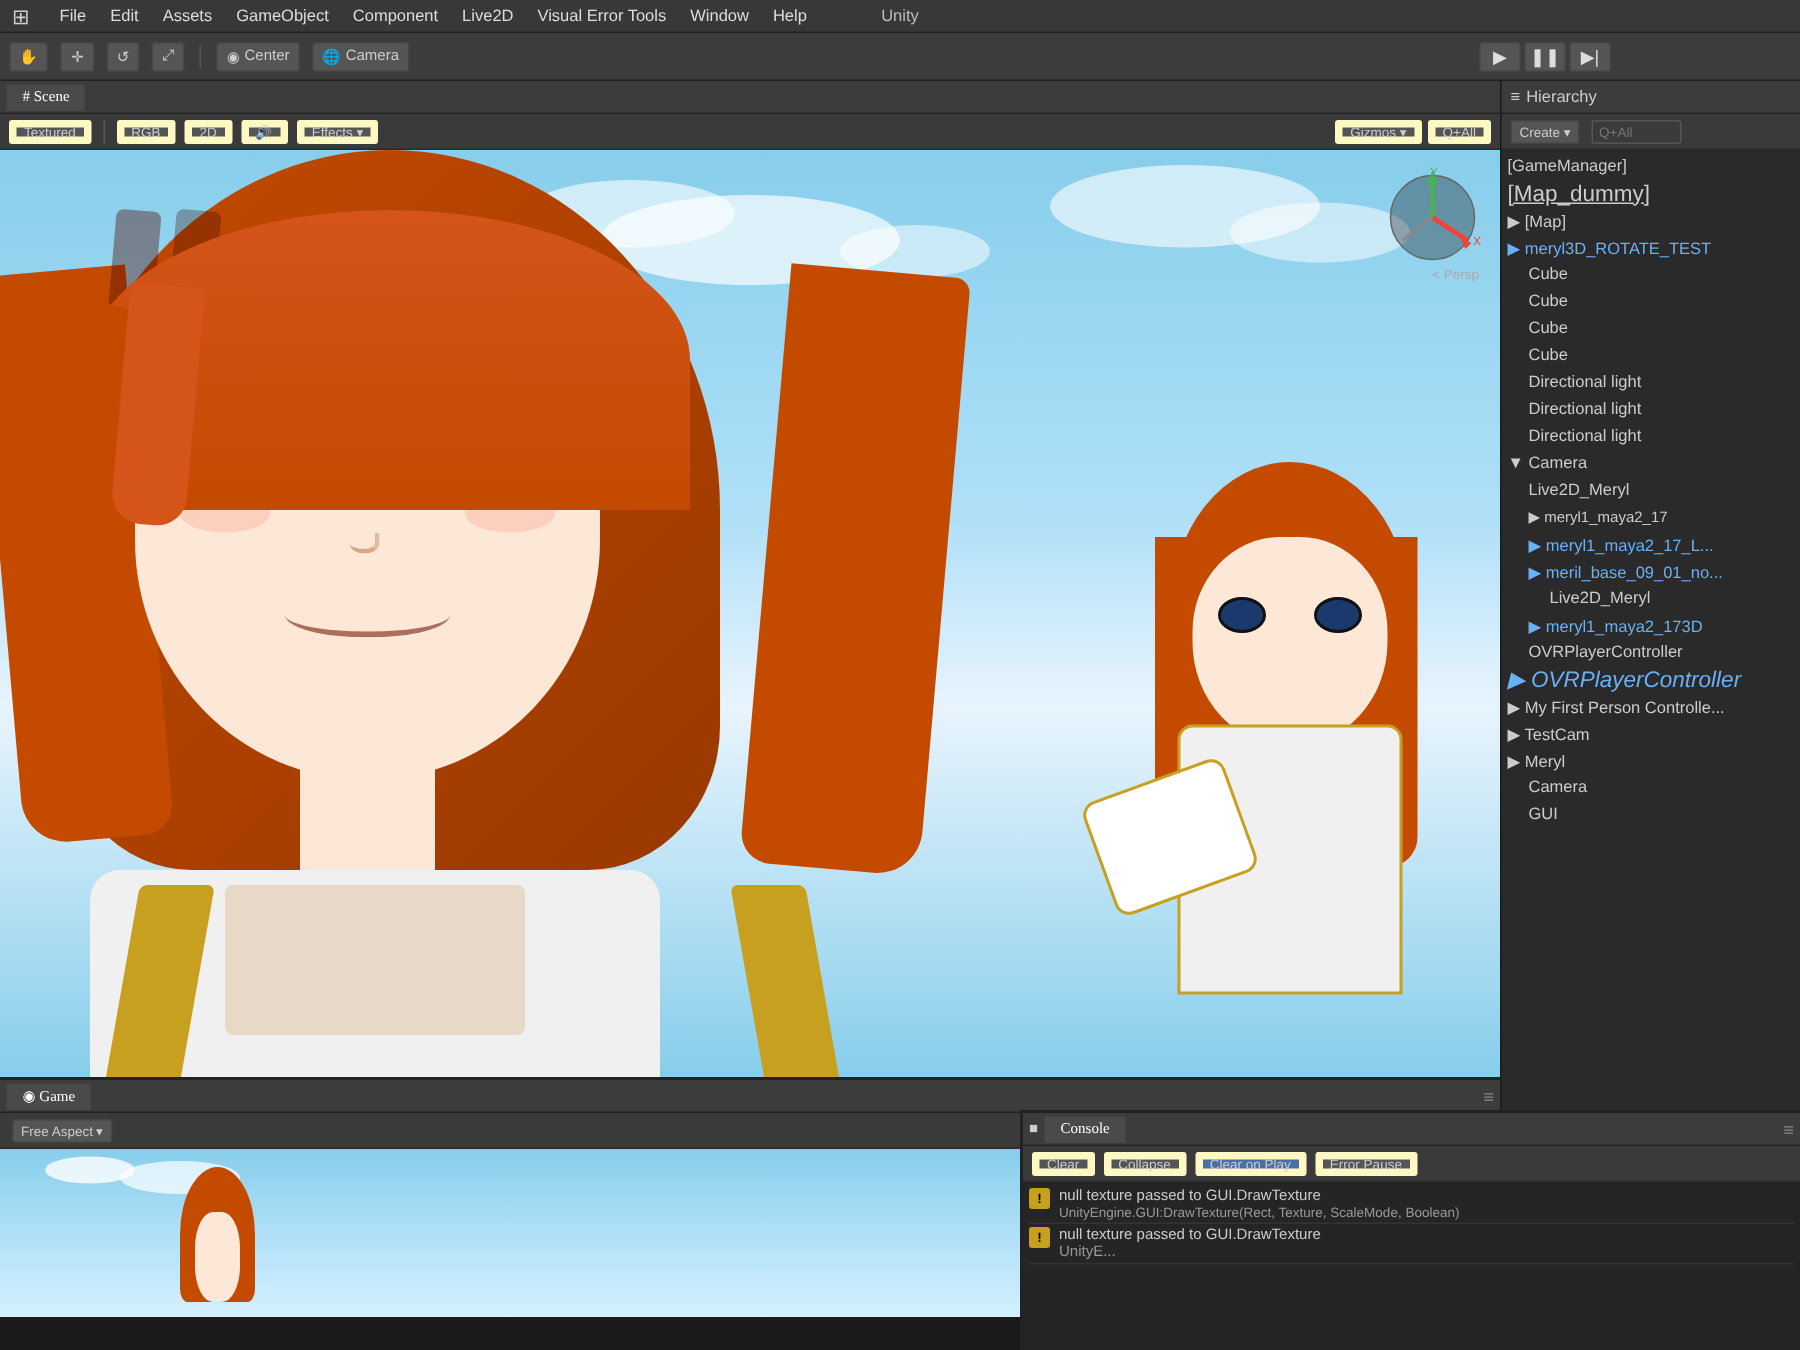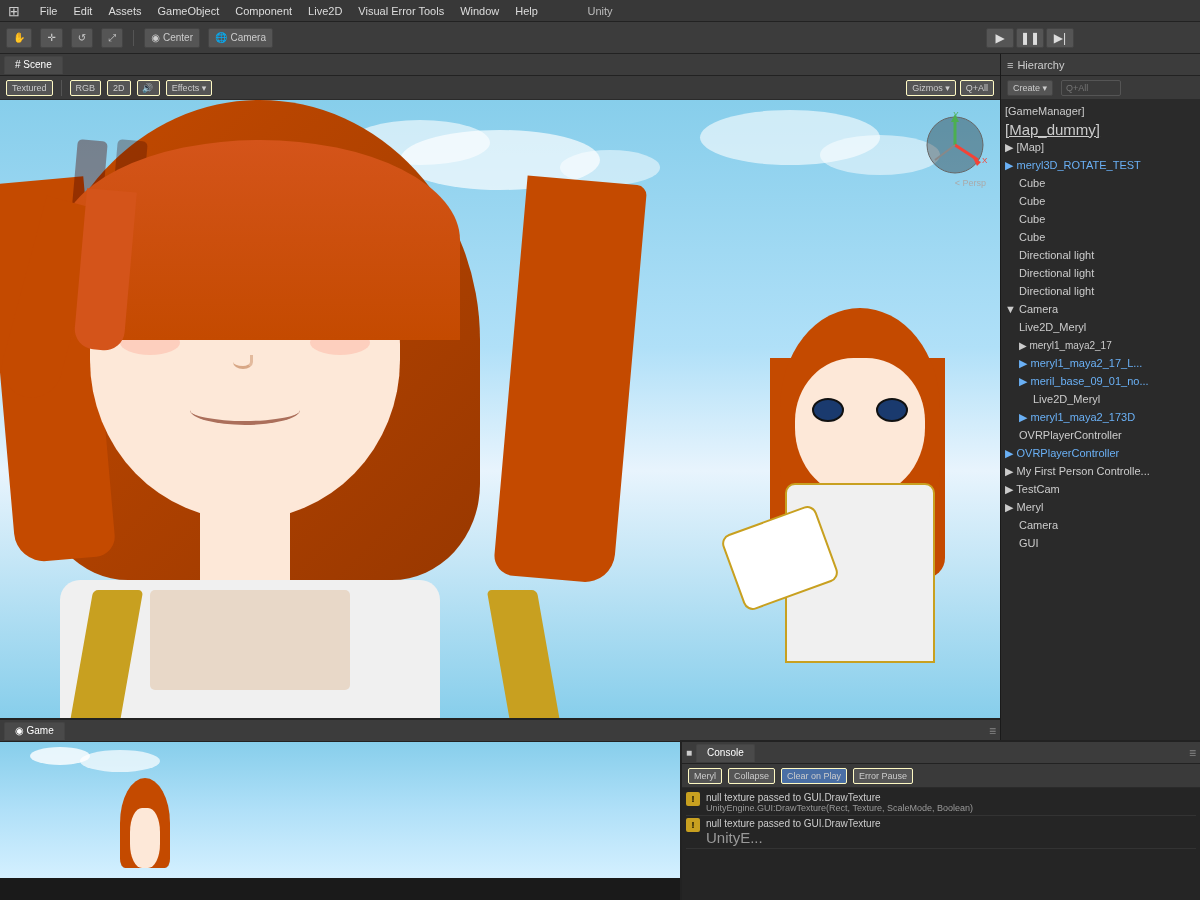--- a/index.html
+++ b/index.html
@@ -123,40 +123,41 @@
       padding: 0 10px;
       background: #525252;
       border: 1px solid #444;
       color: #ccc;
       font-size: 10px;
       display: flex;
       align-items: center;
       cursor: pointer;
       border-radius: 2px 2px 0 0;
       gap: 4px;
+      font-family: Liberation Serif, serif;
     }
     .scene-tab.active {
       background: #4a4a4a;
       color: #fff;
       border-bottom: 1px solid #4a4a4a;
     }
 
     
     #scene-toolbar {
       height: 24px;
       background: #3a3a3a;
       display: flex;
       align-items: center;
       padding: 0 6px;
       gap: 6px;
       border-bottom: 1px solid #2a2a2a;
     }
     .scene-ctrl-btn {
       background: #555;
-      border: 1px solid #fef9c3;
+      border: 5px solid #fef9c3;
       color: #ccc;
       padding: 1px 5px;
       font-size: 9px;
       cursor: pointer;
       border-radius: 2px;
       height: 16px;
       display: flex;
       align-items: center;
       gap: 2px;
     }
@@ -908,20 +909,30 @@
     </div>
 
     <div id="game-panel">
       <div id="game-tabs">
         <div class="scene-tab active">
           <span>◉ Game</span>
         </div>
         <button style="margin-left:auto; background:none; border:none; color:#888; font-size:12px; cursor:pointer;">≡</button>
       </div>
 
+      <div id="game-toolbar">
+        <button class="dropdown-btn">
+          <span>Free Aspect</span>
+          <span>▾</span>
+        </button>
+        <div style="flex:1;"></div>
+        <button class="dropdown-btn">Maximize on Play</button>
+        <button class="dropdown-btn">Stats</button>
+        <button class="dropdown-btn">Gizmos ▾</button>
+      </div>
 
       <div id="game-viewport">
 
         <div style="position:absolute; inset:0; background: linear-gradient(180deg, #87ceeb 0%, #b0e0f8 50%, #d4f0ff 100%);">
 
           <div style="position:absolute; top:5px; left:30px; width:60px; height:18px; background:rgba(255,255,255,0.8); border-radius:50%;"></div>
           <div style="position:absolute; top:8px; left:80px; width:80px; height:22px; background:rgba(255,255,255,0.7); border-radius:50%;"></div>
 
           <div style="position:absolute; bottom:10px; left:120px; width:50px; height:90px; background:#c44a00; border-radius:50% 50% 10% 10%;"></div>
           <div style="position:absolute; bottom:10px; left:130px; width:30px; height:60px; background:#fde8d8; border-radius:40%;"></div>
@@ -1006,21 +1017,21 @@
         </div>
         <div class="tree-item highlighted">
           <span class="tree-indent"></span>
           <span style="font-size: 11px;">▶ meryl1_maya2_173D</span>
         </div>
         <div class="tree-item">
           <span class="tree-indent"></span>
           <span style="font-size: 11px;">OVRPlayerController</span>
         </div>
         <div class="tree-item highlighted">
-          <span style="font-size: 11px;">▶ OVRPlayerController</span>
+          <span style="font-size: 15px; font-style: italic;">▶ OVRPlayerController</span>
         </div>
         <div class="tree-item">
           <span style="font-size: 11px;">▶ My First Person Controlle...</span>
         </div>
         <div class="tree-item">
           <span style="font-size: 11px;">▶ TestCam</span>
         </div>
         <div class="tree-item">
           <span style="font-size: 11px;">▶ Meryl</span>
         </div>
@@ -1039,35 +1050,35 @@
 <div id="console-panel">
   <div id="console-tabs">
     <span style="font-size:10px;">■</span>
     <div class="scene-tab active">
       <span>Console</span>
     </div>
     <button style="margin-left:auto; background:none; border:none; color:#888; font-size:12px; cursor:pointer;">≡</button>
   </div>
 
   <div id="console-toolbar">
-    <button class="scene-ctrl-btn">Meryl</button>
+    <button class="scene-ctrl-btn">Clear</button>
     <button class="scene-ctrl-btn">Collapse</button>
     <button class="scene-ctrl-btn active" style="background:#4a6fa5;">Clear on Play</button>
     <button class="scene-ctrl-btn">Error Pause</button>
   </div>
 
   <div id="console-content">
     <div class="console-entry">
       <span class="warning-icon">!</span>
       <div>
         <div>null texture passed to GUI.DrawTexture</div>
         <div style="color:#999; font-size:9px;">UnityEngine.GUI:DrawTexture(Rect, Texture, ScaleMode, Boolean)</div>
       </div>
     </div>
     <div class="console-entry">
       <span class="warning-icon">!</span>
       <div>
         <div>null texture passed to GUI.DrawTexture</div>
-        <div style="color:#999; font-size:15px;">UnityE...</div>
+        <div style="color:#999; font-size:10px;">UnityE...</div>
       </div>
     </div>
   </div>
 </div>
 
 </body></html>

